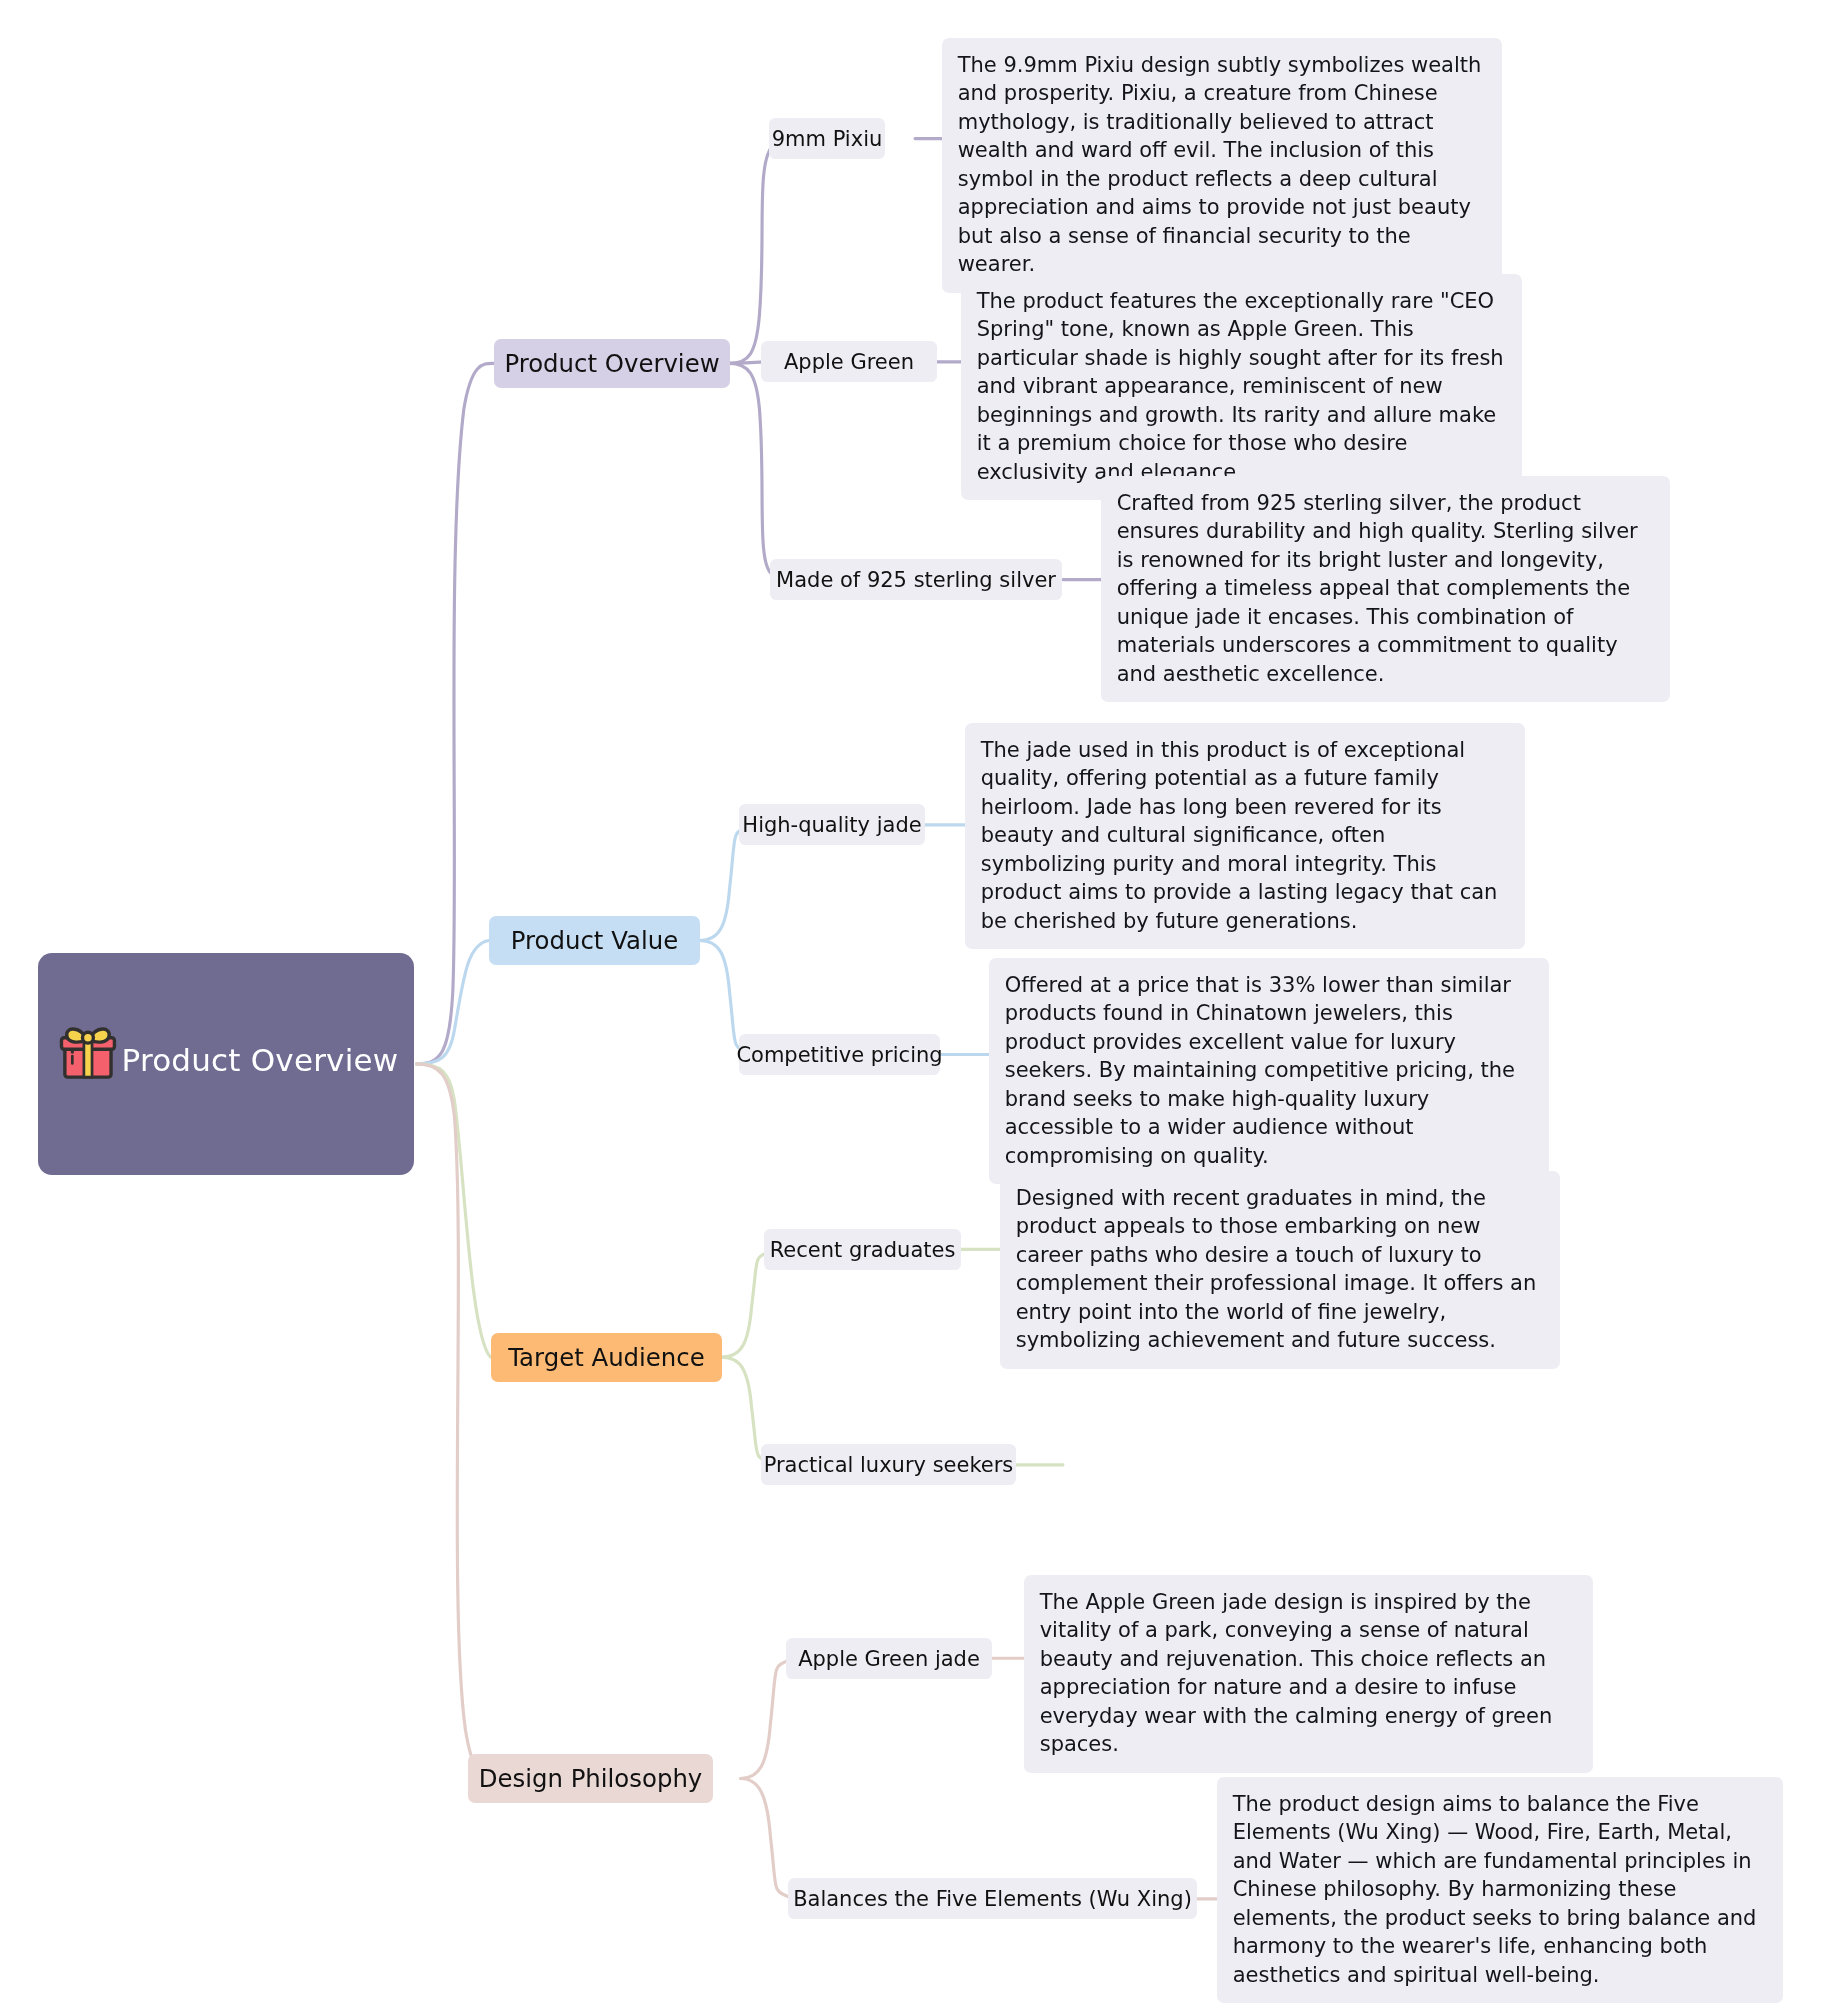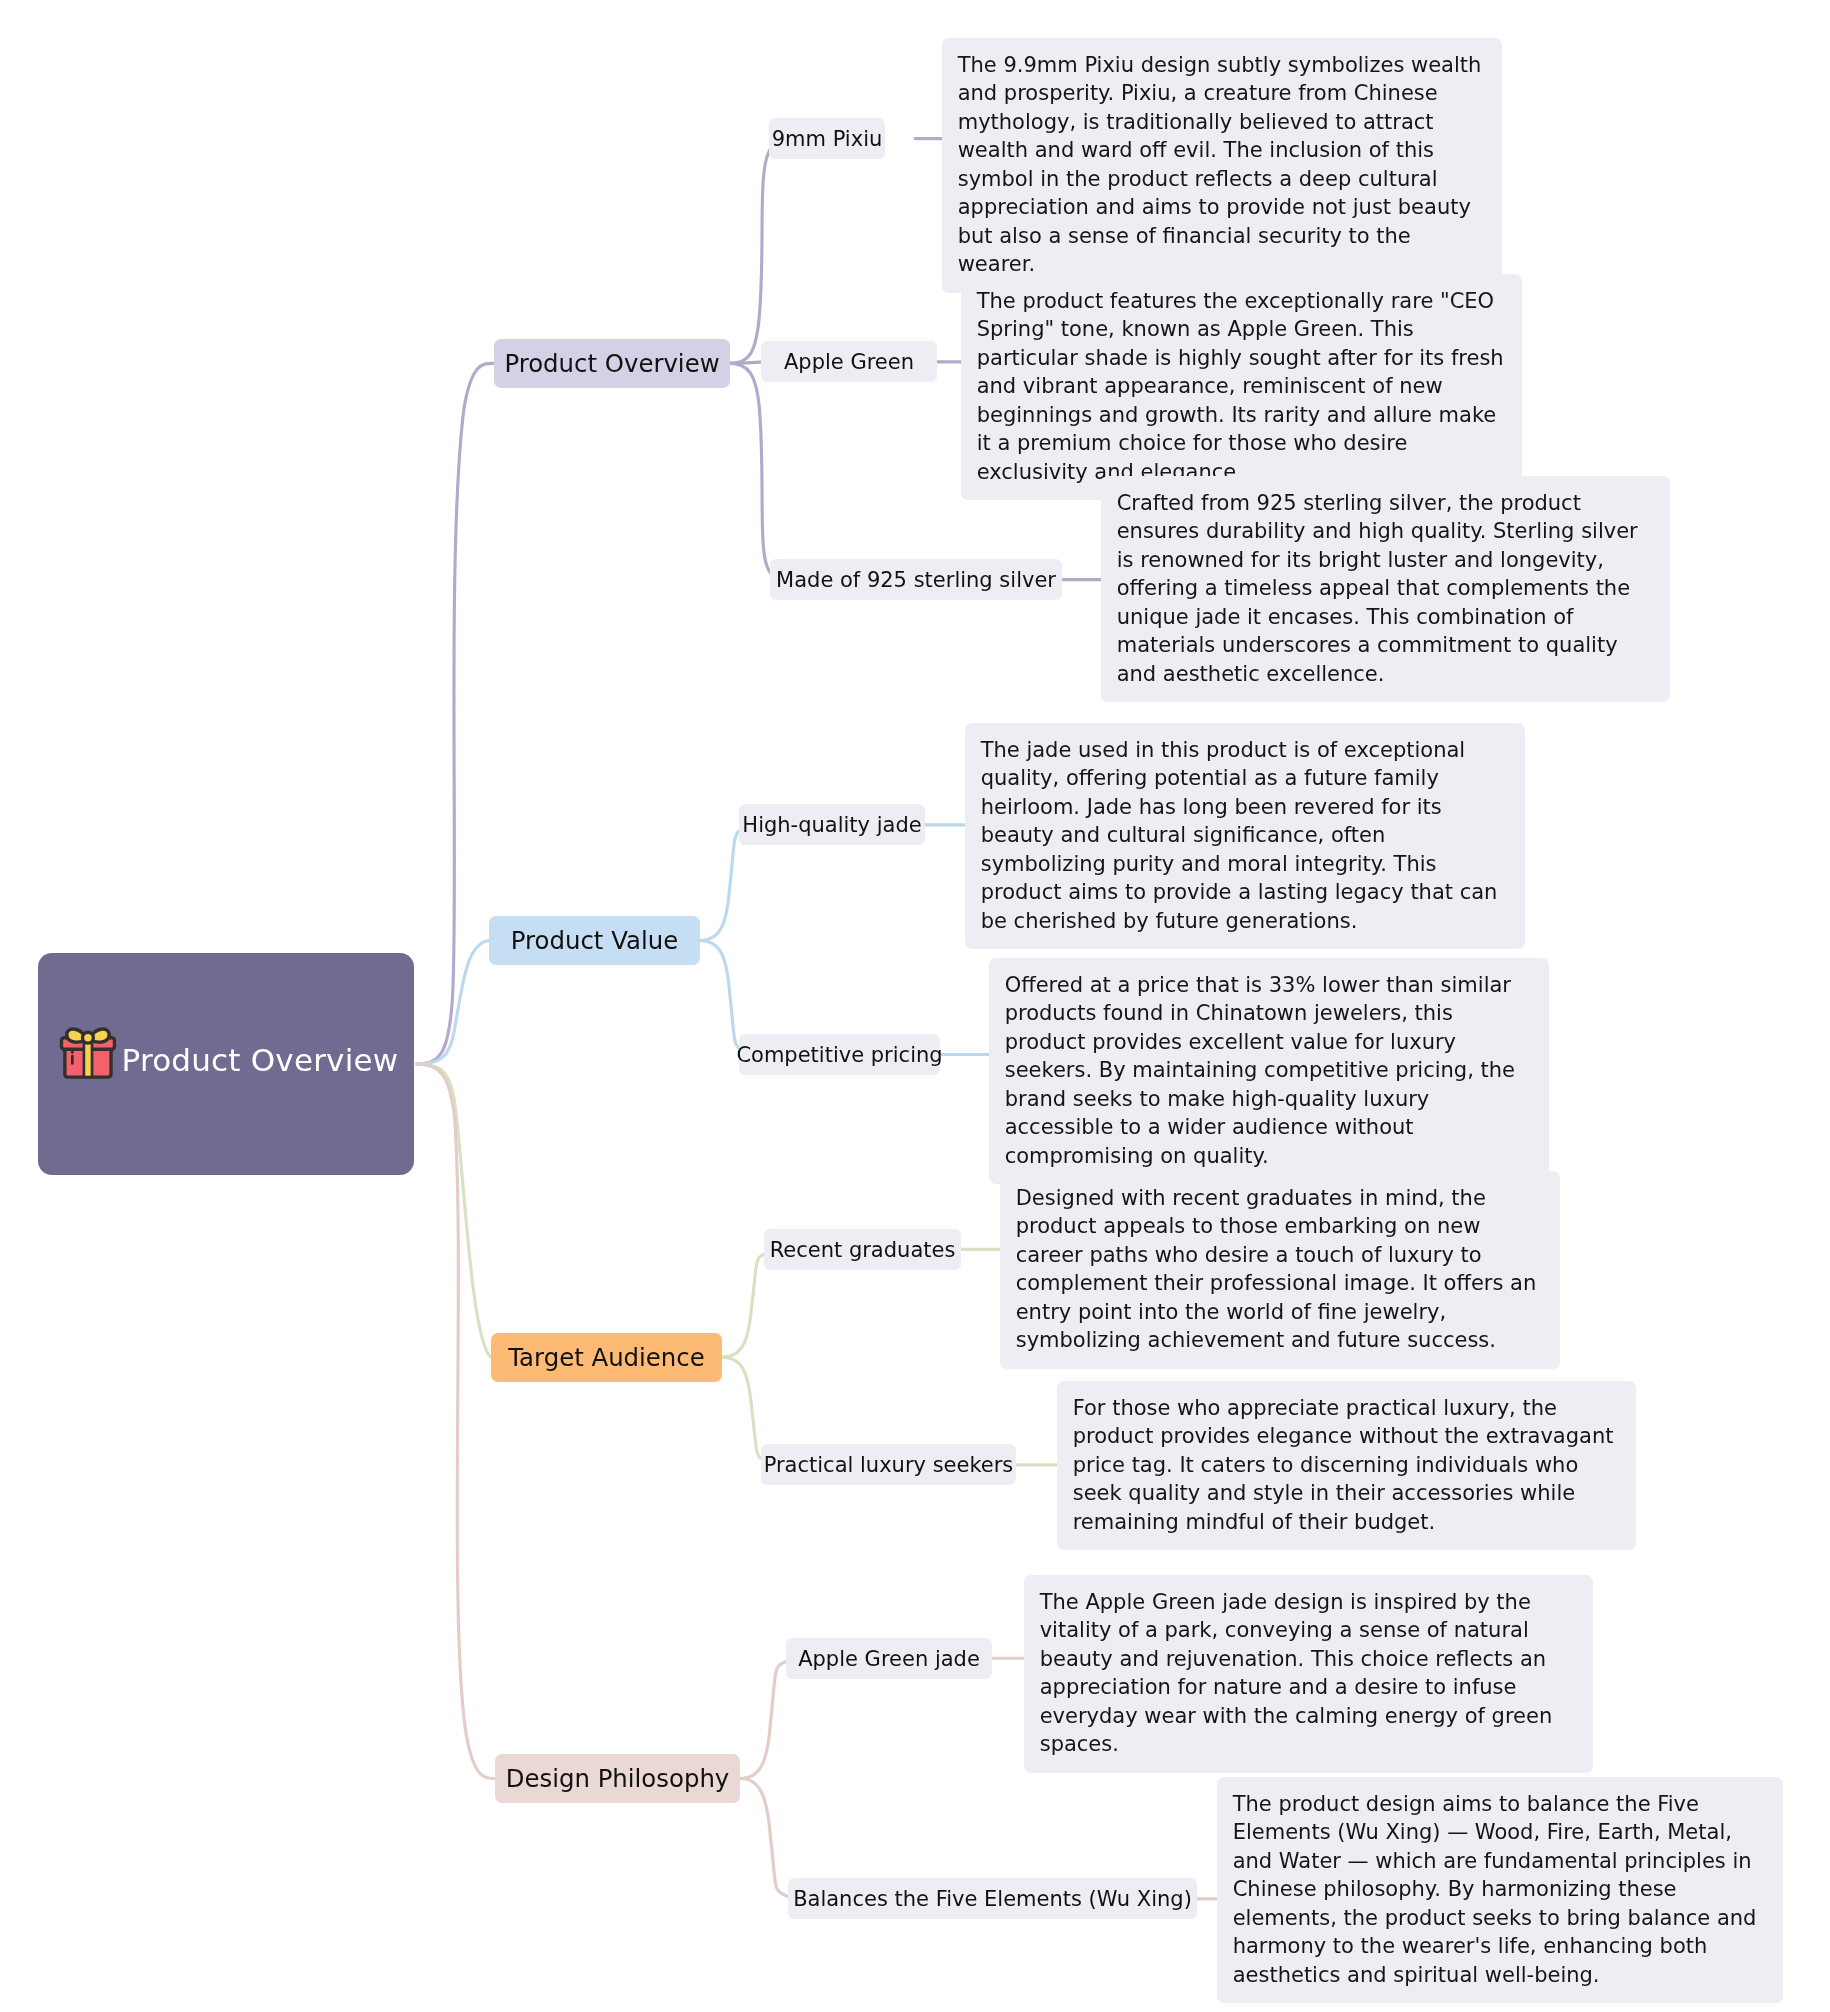--- a/index.html
+++ b/index.html
@@ -167,21 +167,21 @@
   </div>
 
   <div class="branch-node" style="left:489px; top:916px; width:211px; background:#c6def3;">
     <span>Product Value</span>
   </div>
 
   <div class="branch-node" style="left:491px; top:1333px; width:231px; background:#fdba74;">
     <span>Target Audience</span>
   </div>
 
-  <div class="branch-node" style="left:495px; top:1754px; width:245px; background:#ead8d5;">
+  <div class="branch-node" style="left:468px; top:1754px; width:245px; background:#ead8d5;">
     <span>Design Philosophy</span>
   </div>
 
   <div class="sub-node" style="left:769px; top:118px; width:116px;">
     <span>9mm Pixiu</span>
   </div>
 
   <div class="sub-node" style="left:761px; top:341px; width:176px;text-align:right;">
     <span>Apple Green</span>
   </div>
@@ -231,23 +231,20 @@
   </div>
 
   <div class="note-node" style="left:989px; top:958px; width:560px;">
     <span>Offered at a price that is 33% lower than similar products found in Chinatown jewelers, this product provides excellent value for luxury seekers. By maintaining competitive pricing, the brand seeks to make high-quality luxury accessible to a wider audience without compromising on quality.</span>
   </div>
 
   <div class="note-node" style="left:1000px; top:1171px; width:560px;">
     <span>Designed with recent graduates in mind, the product appeals to those embarking on new career paths who desire a touch of luxury to complement their professional image. It offers an entry point into the world of fine jewelry, symbolizing achievement and future success.</span>
   </div>
 
-  <div class="note-node" style="left:1057px; top:1381px; width:579px;">
-    <span>For those who appreciate practical luxury, the product provides elegance without the extravagant price tag. It caters to discerning individuals who seek quality and style in their accessories while remaining mindful of their budget.</span>
-  </div>
 
   <div class="note-node" style="left:1024px; top:1575px; width:569px;">
     <span>The Apple Green jade design is inspired by the vitality of a park, conveying a sense of natural beauty and rejuvenation. This choice reflects an appreciation for nature and a desire to infuse everyday wear with the calming energy of green spaces.</span>
   </div>
 
   <div class="note-node" style="left:1217px; top:1777px; width:566px;">
     <span>The product design aims to balance the Five Elements (Wu Xing) — Wood, Fire, Earth, Metal, and Water — which are fundamental principles in Chinese philosophy. By harmonizing these elements, the product seeks to bring balance and harmony to the wearer's life, enhancing both aesthetics and spiritual well-being.</span>
   </div>
 
 </div>

